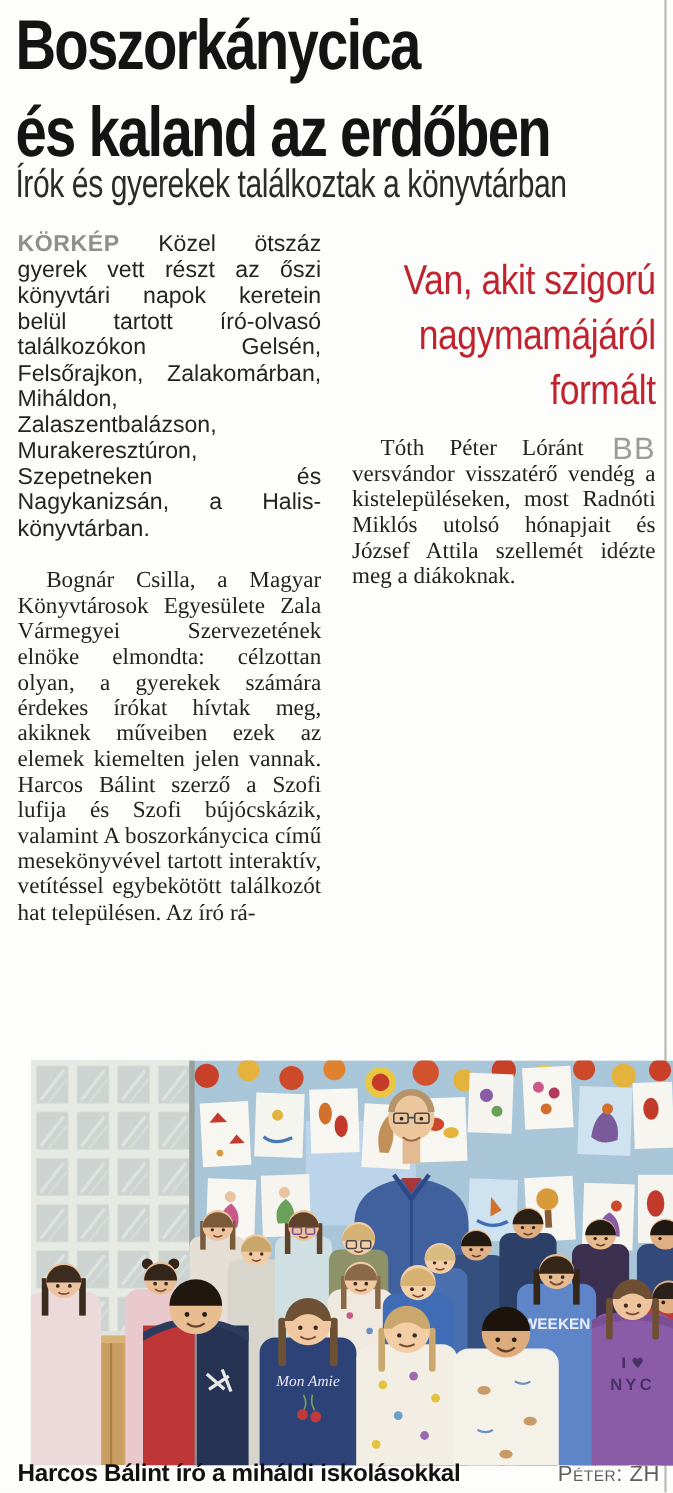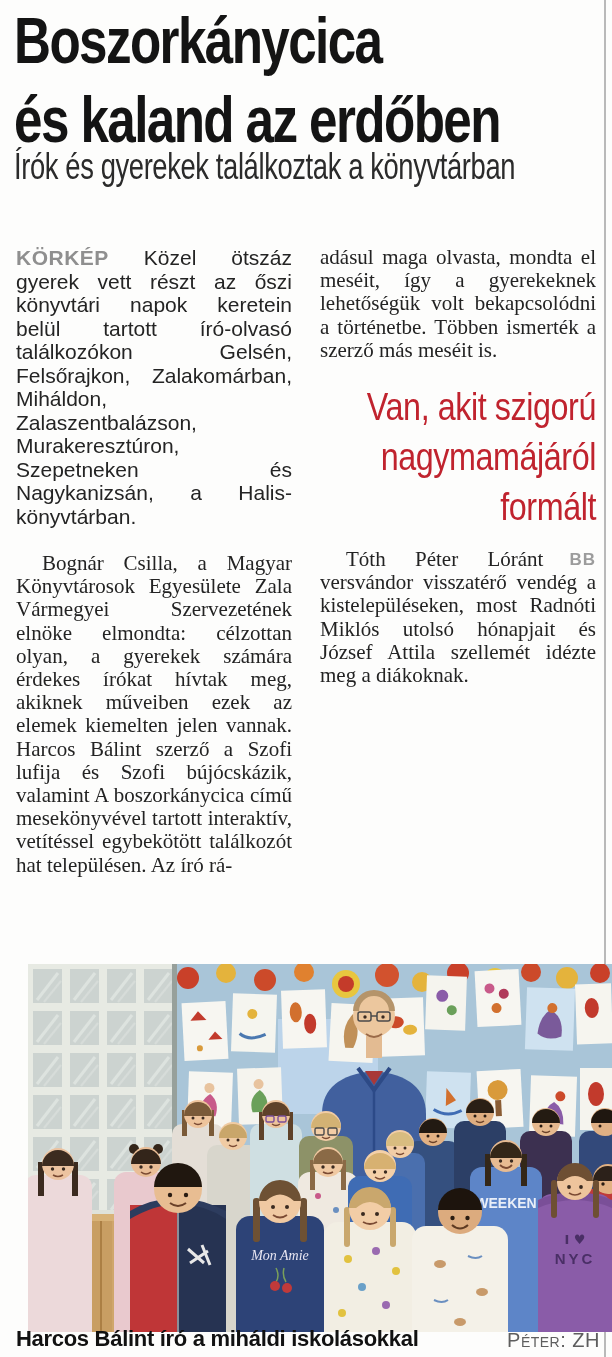--- a/index.html
+++ b/index.html
@@ -25,43 +25,43 @@
   .hl-line{display:block;}
   .subhead{
     position:absolute;left:14px;top:146px;margin:0;
     font-weight:400;font-size:36px;line-height:42px;letter-spacing:-0.5px;color:#2b2b2b;
     transform:scaleX(0.76);transform-origin:0 0;white-space:nowrap;
   }
   .columns{
     position:absolute;left:16px;top:210px;width:580px;height:740px;
     display:flex;gap:28px;
   }
-  .col{width:276px;margin-top:36px;}
+  .col{width:276px;}
   .col p{margin:0;text-align:justify;hyphens:auto;-webkit-hyphens:auto;}
   .lead{
     font-family:"Liberation Sans",sans-serif;
     font-size:21px;line-height:23.5px;color:#242424;margin-bottom:24px !important;
   }
   .kicker{font-weight:700;color:var(--kicker-gray);letter-spacing:0.5px;}
   .serif{
     font-family:"Liberation Serif",serif;
     font-size:21px;line-height:23.2px;color:#232323;
   }
   .indent{text-indent:26px;}
   .pullquote{
     width:325px;margin:20px 0 16px -49px;
     transform:scaleX(0.85);transform-origin:100% 0;
     text-align:right;color:var(--accent-red);
     font-family:"Liberation Sans",sans-serif;font-weight:400;
     font-size:38px;line-height:50px;letter-spacing:-0.5px;
   }
   .pullquote div{white-space:nowrap;}
   .sig{
-    float:right;font-family:"Liberation Sans",sans-serif;font-weight:700;
-    font-size:17px;line-height:23.2px;color:var(--sig-gray);letter-spacing:1px;
+    float:right;font-family:"Liberation Sans",sans-serif;font-weight:400;
+    font-size:28px;line-height:23.2px;color:var(--sig-gray);letter-spacing:1px;
   }
   .photo{position:absolute;left:16px;top:952px;width:584px;height:368px;margin:12px;}
   .photo svg{display:block;}
   .caption-row{
     position:absolute;left:16px;top:1326px;width:584px;
     display:flex;justify-content:space-between;align-items:flex-end;
   }
   .caption{
     font-family:"Liberation Sans",sans-serif;font-weight:700;
     font-size:22px;letter-spacing:-0.3px;color:#111;
@@ -84,21 +84,20 @@
   </h1>
 
   <h2 class="subhead">Írók és gyerekek találkoztak a könyvtárban</h2>
 
   <div class="columns">
     <div class="col">
       <p class="lead"><span class="kicker">KÖRKÉP</span> <span>Közel ötszáz gyerek vett részt az őszi könyvtári napok keretein belül tartott író-olvasó találkozókon Gelsén, Felsőrajkon, Zalakomárban, Miháldon, Zalaszentbalázson, Murakeresztúron, Szepetneken és Nagykanizsán, a Halis-könyvtárban.</span></p>
       <p class="serif indent">Bognár Csilla, a Magyar Könyvtárosok Egyesülete Zala Vármegyei Szervezetének elnöke elmondta: célzottan olyan, a gyerekek számára érdekes írókat hívtak meg, akiknek műveiben ezek az elemek kiemelten jelen vannak. Harcos Bálint szerző a Szofi lufija és Szofi bújócskázik, valamint A boszorkánycica című mesekönyvével tartott interaktív, vetítéssel egybekötött találkozót hat településen. Az író rá-</p>
     </div>
     <div class="col">
-      <p class="serif">adásul maga olvasta, mondta el meséit, így a gyerekeknek lehetőségük volt bekapcsolódni a történetbe. Többen ismerték a szerző más meséit is.</p>
       <div class="pullquote">
         <div>Van, akit szigorú</div>
         <div>nagymamájáról</div>
         <div>formált</div>
       </div>
       <p class="serif indent"><span class="sig">BB</span><span>Tóth Péter Lóránt versvándor visszatérő vendég a kistelepüléseken, most Radnóti Miklós utolsó hónapjait és József Attila szellemét idézte meg a diákoknak.</span></p>
     </div>
   </div>
 
   <figure class="photo">

